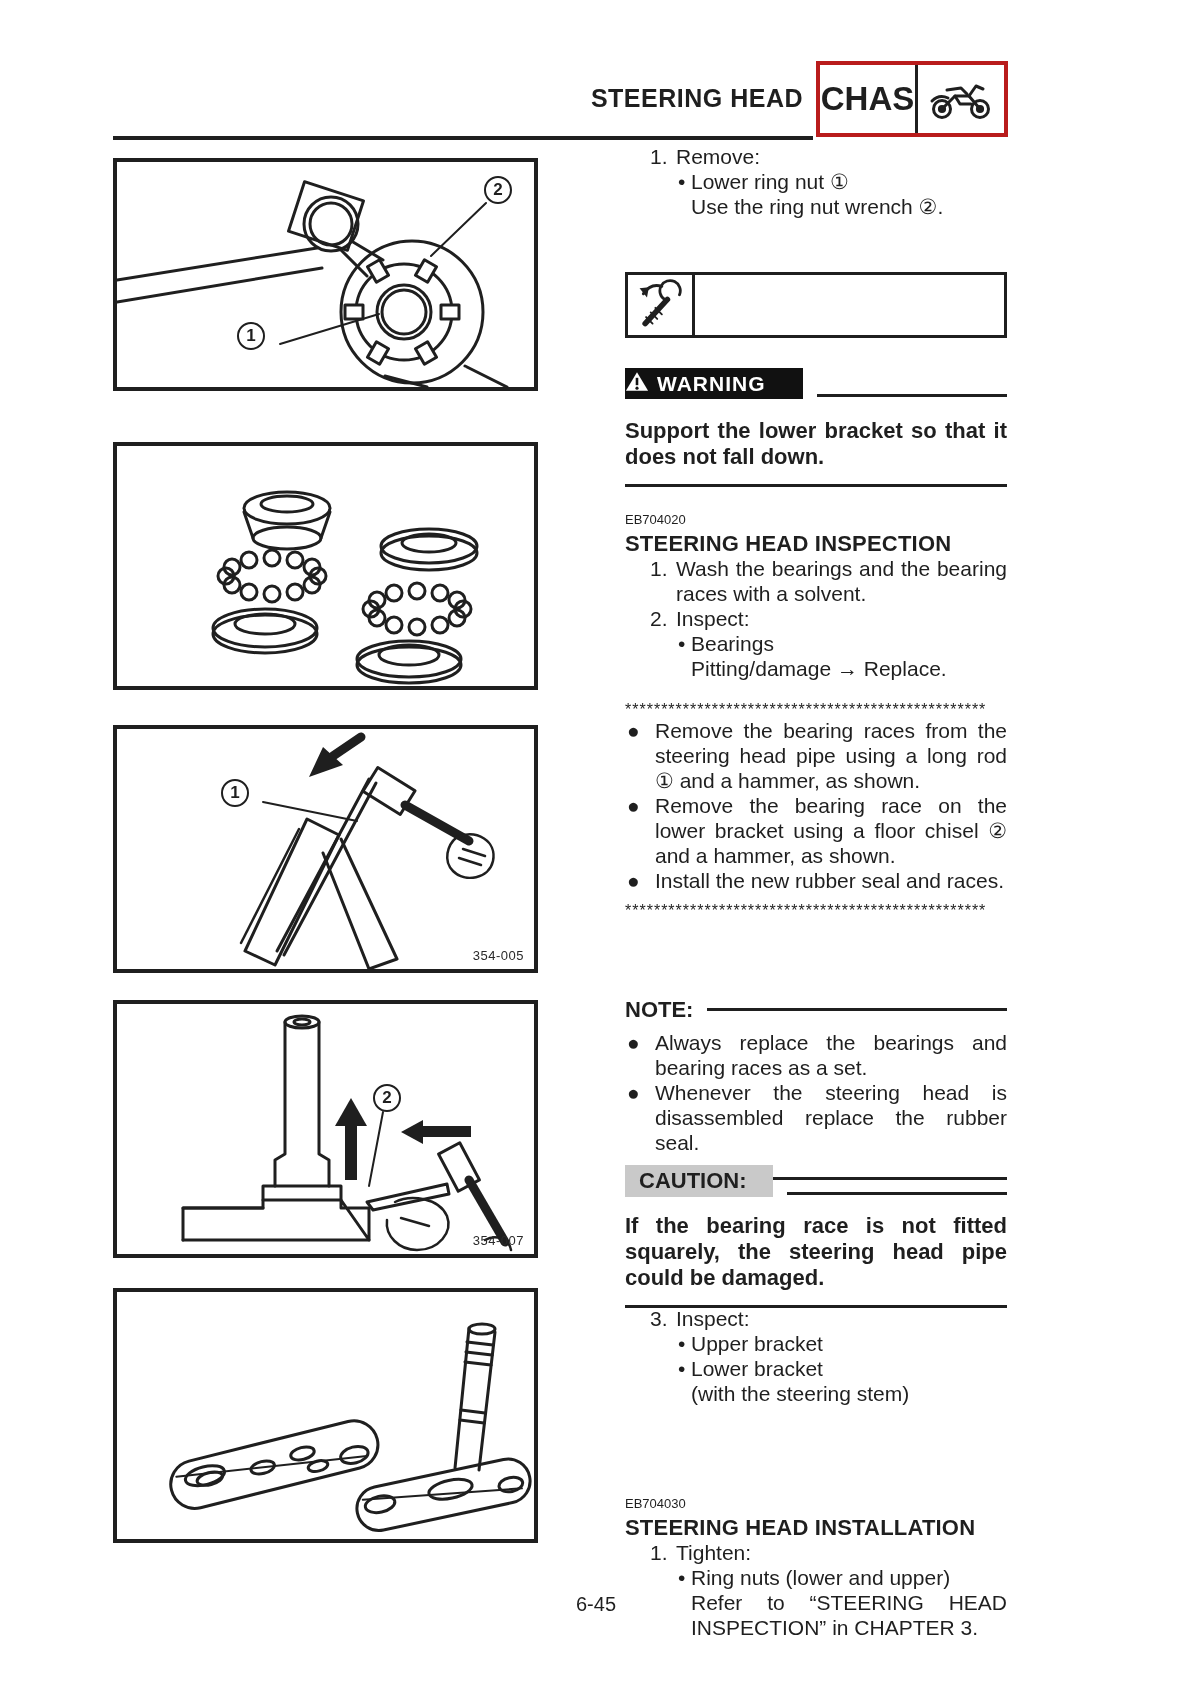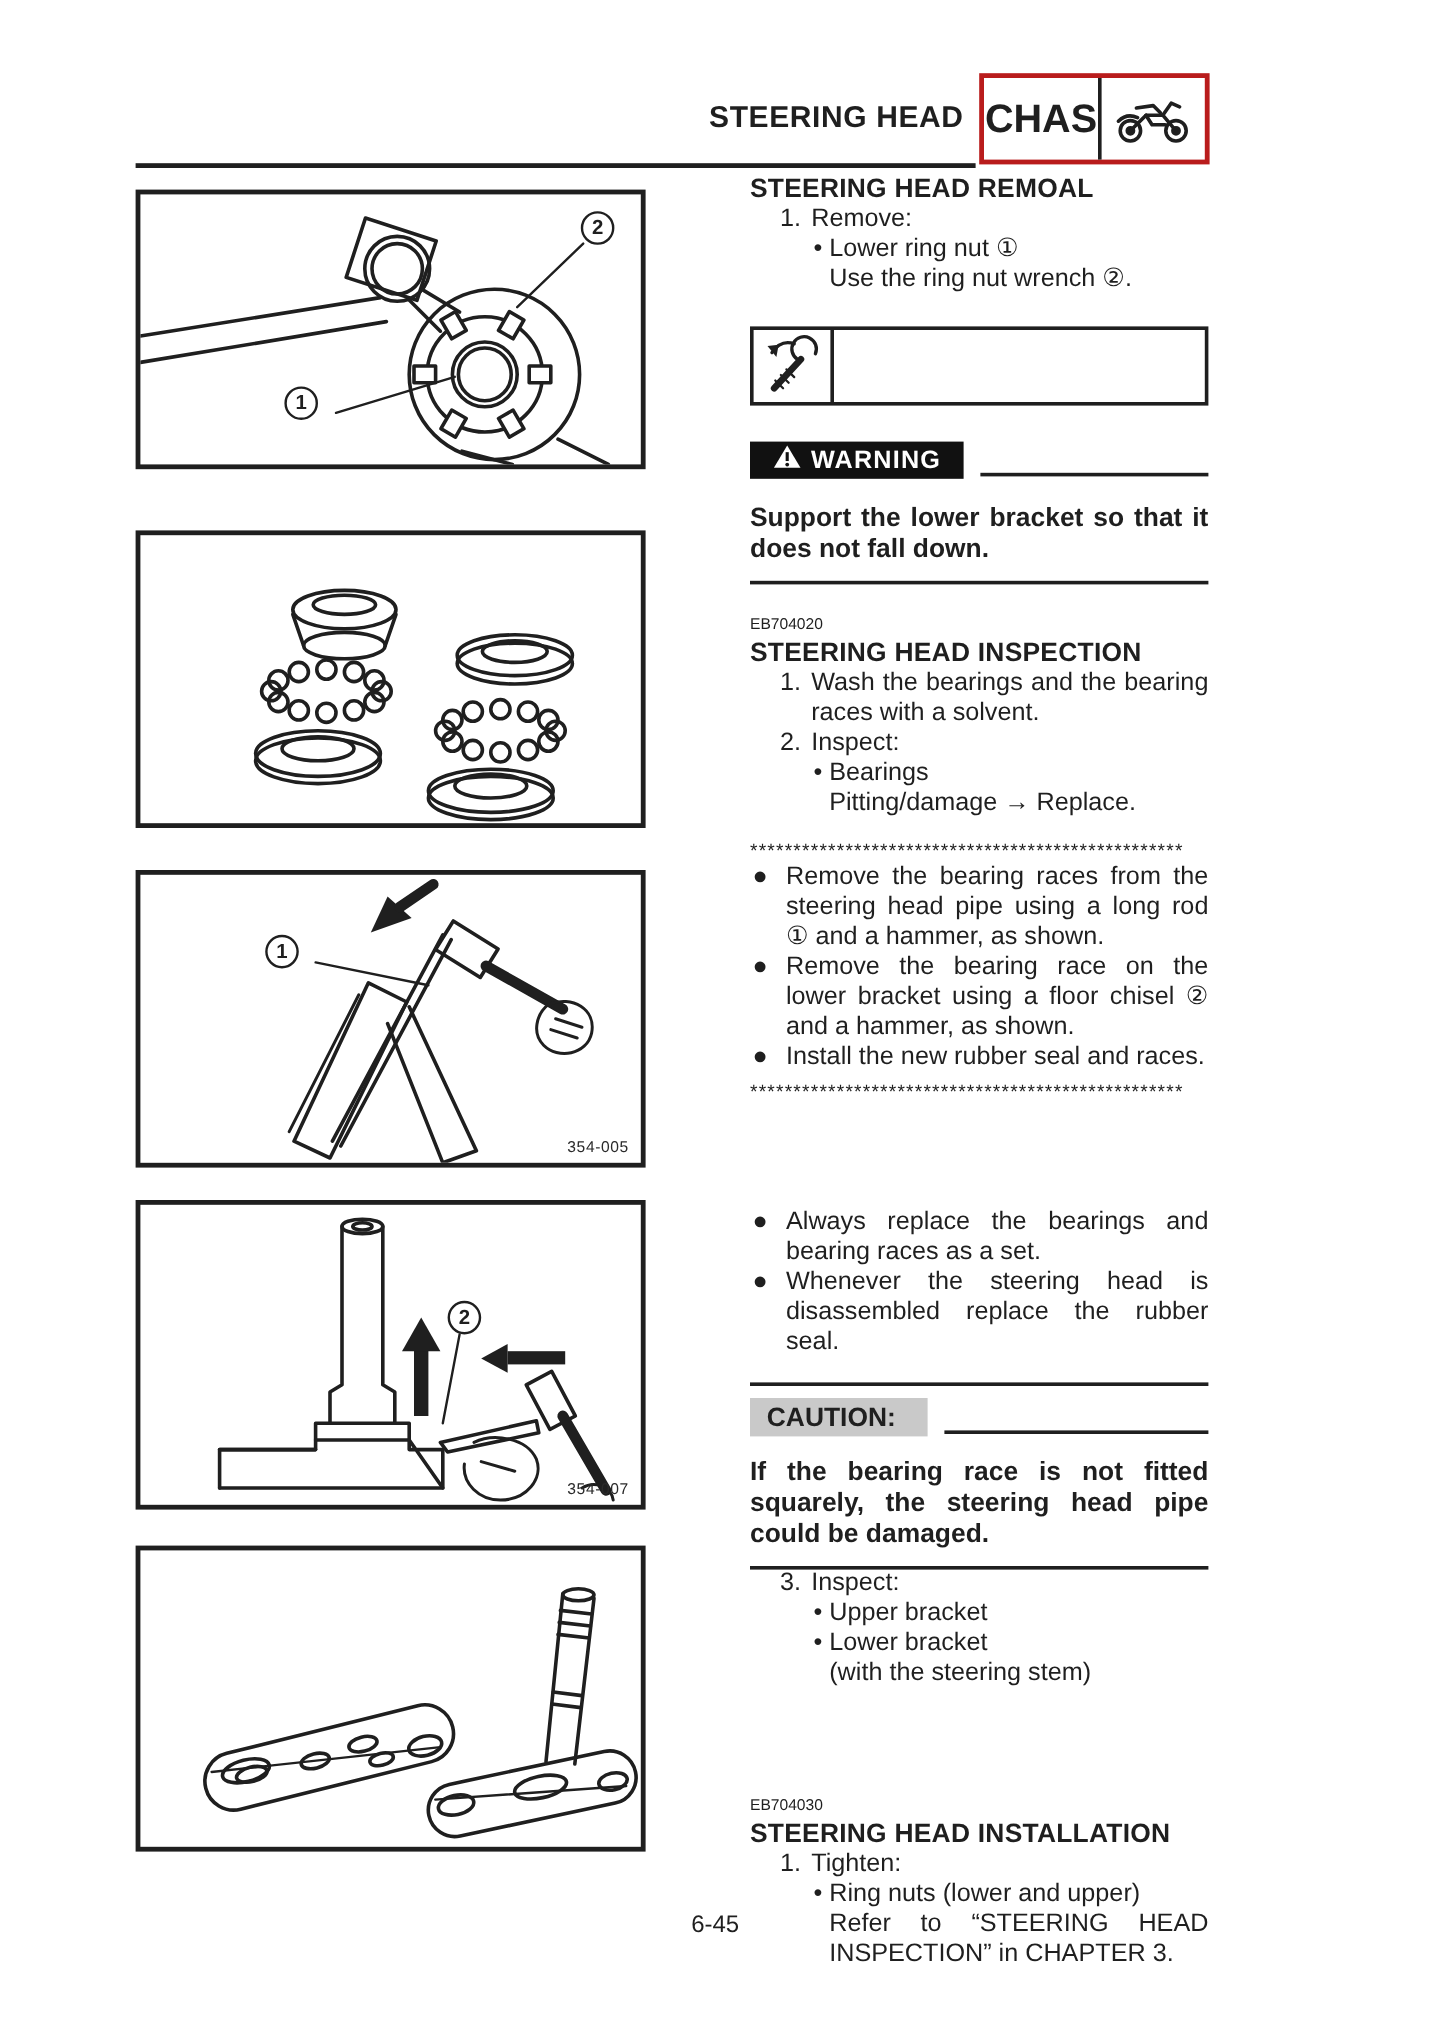--- a/index.html
+++ b/index.html
@@ -34,21 +34,21 @@
   .dot-marker{flex:0 0 28px;padding-left:2px;}
   .dot-text{flex:1;text-align:justify;}
   .just{text-align:justify;}
   .bold{font-weight:bold;}
   
   .spec-box{top:272px;left:625px;width:382px;height:66px;border:3px solid #1f1f1f;display:flex;box-sizing:border-box;}
   .spec-icon{width:64px;border-right:3px solid #1f1f1f;display:flex;align-items:center;justify-content:center;}
   .spec-text{flex:1;display:flex;flex-direction:column;align-items:center;justify-content:center;font-weight:bold;font-size:21px;line-height:25px;}
   
   .warn-row{display:flex;align-items:flex-end;}
-  .warn-badge{background:#111;color:#fff;height:31px;width:178px;display:flex;align-items:center;justify-content:center;gap:8px;
+  .warn-badge{background:#111;color:#fff;height:31px;width:178px;display:flex;align-items:center;justify-content:flex-start;gap:8px;
               font-weight:bold;font-size:21px;letter-spacing:1px;}
   .flex-rule{flex:1;height:3px;background:#1f1f1f;margin-left:14px;margin-bottom:2px;}
   .note-row{display:flex;align-items:center;}
   .note-label{font-size:22px;font-weight:bold;}
   .caution-row{display:flex;align-items:flex-end;}
   .caution-label{background:#c9c9c9;padding:3px 26px 4px 14px;font-size:22px;font-weight:bold;}
   .ast{font-size:16px;line-height:16px;white-space:nowrap;overflow:hidden;letter-spacing:1px;}
   .footer{top:1593px;left:0;width:1192px;text-align:center;font-size:20px;}
 </style>
 </head>
@@ -218,21 +218,20 @@
       <rect x="238" y="180" width="176" height="44" rx="22"></rect>
       <ellipse cx="262" cy="198" rx="15" ry="8"></ellipse>
       <ellipse cx="394" cy="206" rx="12" ry="7"></ellipse>
       <ellipse cx="334" cy="198" rx="22" ry="9"></ellipse>
       <path d="M246,190 L404,212" stroke-width="2"></path>
     </g>
   </svg>
 </div>
 
 <div class="abs col" style="top:144px;">
-  <div class="sec-title">STEERING HEAD REMOAL</div>
   <div class="step-row">
     <span class="step-num">1.</span>
     <span class="step-text">Remove:</span>
   </div>
   <div class="bullet-row">
     <span class="bullet-marker">•</span>
     <span class="bullet-text">Lower ring nut ①</span>
   </div>
   <div class="sub-line">Use the ring nut wrench ②.</div>
 </div>
@@ -298,20 +297,24 @@
     <span class="dot-text">Remove the bearing race on the lower bracket using a floor chisel ② and a hammer, as shown.</span>
   </div>
   <div class="dot-row">
     <span class="dot-marker">●</span>
     <span class="dot-text">Install the new rubber seal and races.</span>
   </div>
   <div class="ast" style="margin-top:10px;">**************************************************</div>
 </div>
 
 <div class="abs col" style="top:997px;">
+  <div class="note-row">
+    <span class="note-label">NOTE:</span>
+    <div class="flex-rule" style="margin-bottom:0;"></div>
+  </div>
   <div class="dot-row" style="margin-top:8px;">
     <span class="dot-marker">●</span>
     <span class="dot-text">Always replace the bearings and bearing races as a set.</span>
   </div>
   <div class="dot-row">
     <span class="dot-marker">●</span>
     <span class="dot-text">Whenever the steering head is disassembled replace the rubber seal.</span>
   </div>
   <div class="rule" style="margin-top:22px;"></div>
 </div>

